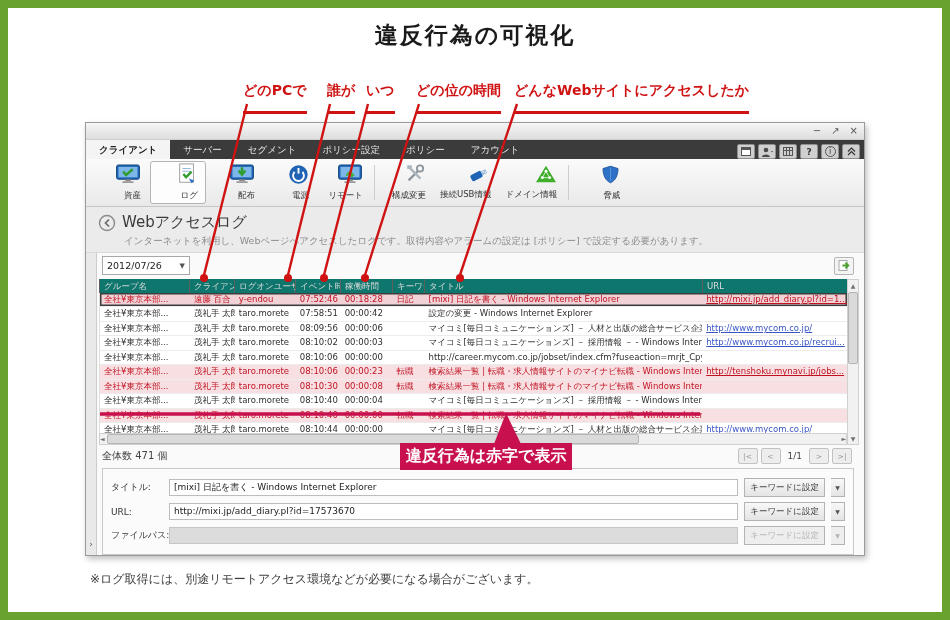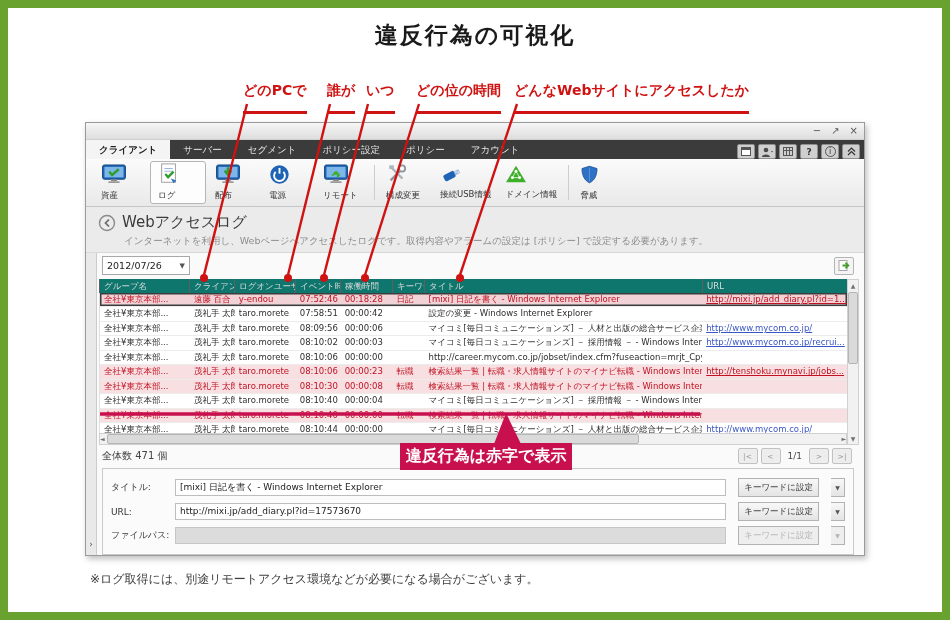--- a/index.html
+++ b/index.html
@@ -20,21 +20,21 @@
     justify-content:flex-end;align-items:center;padding-right:6px;gap:10px;border-bottom:1px solid #cfcfcf;}
   .winctl{font-size:10px;line-height:10px;color:#555;cursor:default;}
   .tabbar{height:19px;background:#3b3b3b;display:flex;align-items:flex-end;padding-left:0;}
   .tab{font-size:9.5px;color:#e4e4e4;padding:0 13px;line-height:19px;height:19px;white-space:nowrap;}
   .tab.sel{background:#f4f4f4;color:#222;font-weight:bold;}
   .tabbar-right{margin-left:auto;display:flex;align-items:center;gap:3px;padding-right:4px;}
   .tb-ico{width:16px;height:13px;background:#cfcfcf;border:1px solid #8f8f8f;border-radius:2px;
     display:flex;align-items:center;justify-content:center;font-size:8px;color:#333;}
   .toolbar{height:47px;background:linear-gradient(#fbfbfb,#e9e9e9);border-bottom:1px solid #c6c6c6;
     display:flex;align-items:stretch;padding-left:8px;}
-  .tool{display:flex;flex-direction:column;align-items:flex-start;justify-content:center;
+  .tool{display:flex;flex-direction:column;align-items:flex-end;justify-content:center;
     padding:2px 7px;min-width:40px;}
   .tool .lbl{font-size:8.5px;color:#333;margin-top:1px;white-space:nowrap;}
   .tool.sel{background:#fdfdfd;border:1px solid #b5b5b5;border-radius:3px;margin:2px 2px;}
   .tool-sep{width:1px;background:#cdcdcd;margin:6px 4px;}
   .sectionhdr{height:46px;background:#ebebeb;border-bottom:1px solid #d8d8d8;padding:6px 12px 0 12px;box-sizing:border-box;}
   .sec-row{display:flex;align-items:center;gap:6px;}
   .sec-title{font-size:15px;color:#3a3a3a;}
   .sec-desc{font-size:9.5px;color:#8d8d8d;margin:3px 0 0 26px;white-space:nowrap;}
 
   .content{flex:1;display:flex;background:#fafafa;min-height:0;}
@@ -74,21 +74,21 @@
 
   .statusrow{height:24px;display:flex;align-items:center;justify-content:space-between;padding:0 12px 0 3px;}
   .total{font-size:10px;color:#444;}
   .pager{display:flex;align-items:center;gap:3px;}
   .pgbtn{width:18px;height:14px;background:#ededed;border:1px solid #c2c2c2;border-radius:2px;
     font-size:7.5px;color:#9a9a9a;display:flex;align-items:center;justify-content:center;}
   .pglabel{font-size:9px;color:#444;margin:0 4px;}
 
   .details{border:1px solid #c9c9c9;background:#fbfbfb;margin:0 10px 0 3px;padding:9px 8px;display:flex;
     flex-direction:column;gap:5px;}
-  .drow{display:flex;align-items:center;gap:12px;}
+  .drow{display:flex;align-items:center;gap:6px;}
   .dlabel{width:52px;font-size:9px;color:#333;white-space:nowrap;}
   .dinput{flex:1;height:15px;background:#fff;border:1px solid #bdbdbd;font-size:9px;color:#222;
     line-height:15px;padding:0 4px;white-space:nowrap;overflow:hidden;}
   .dinput.disabled{background:#dcdcdc;border-color:#c6c6c6;}
   .kwbtn{height:17px;background:linear-gradient(#f8f8f8,#e4e4e4);border:1px solid #b3b3b3;
     font-size:8.5px;color:#333;display:flex;align-items:center;padding:0 5px;white-space:nowrap;}
   .kwdrop{width:13px;height:17px;background:linear-gradient(#f8f8f8,#e4e4e4);border:1px solid #b3b3b3;
     border-left:none;font-size:6px;color:#555;display:flex;align-items:center;justify-content:center;}
   .kwbtn.disabled,.kwdrop.disabled{color:#b3b3b3;background:#eeeeee;}
 

